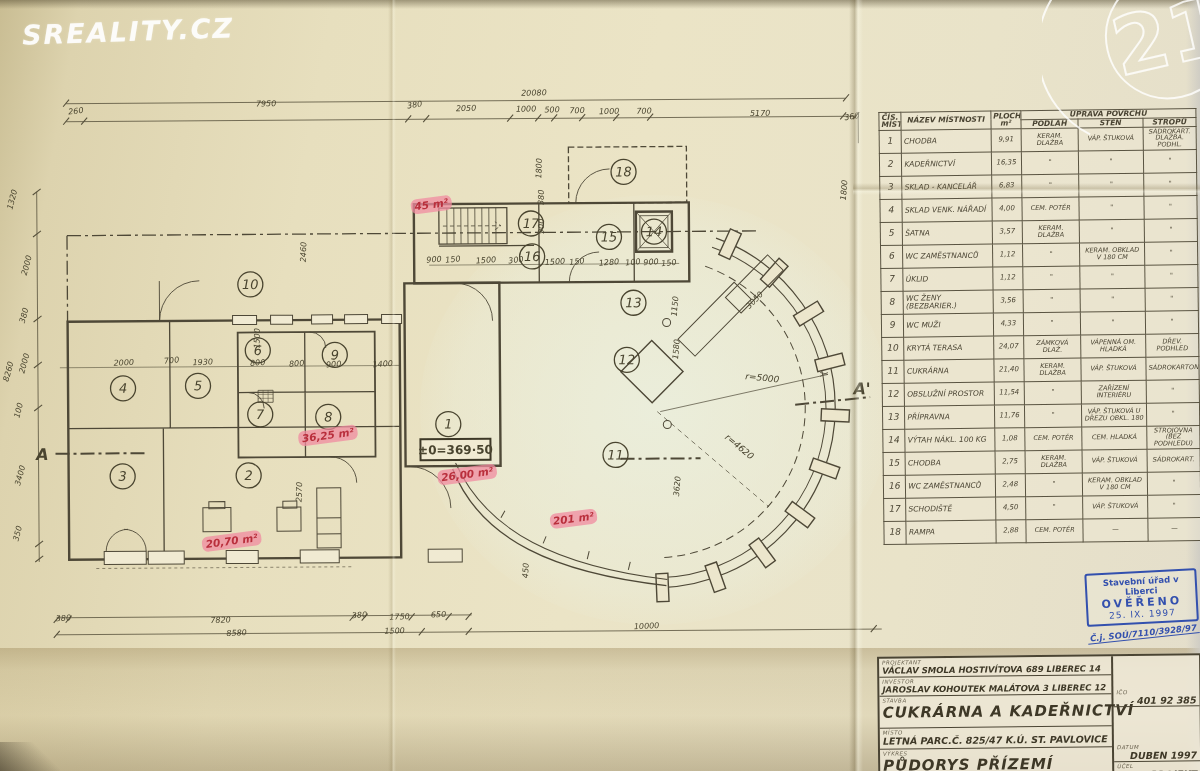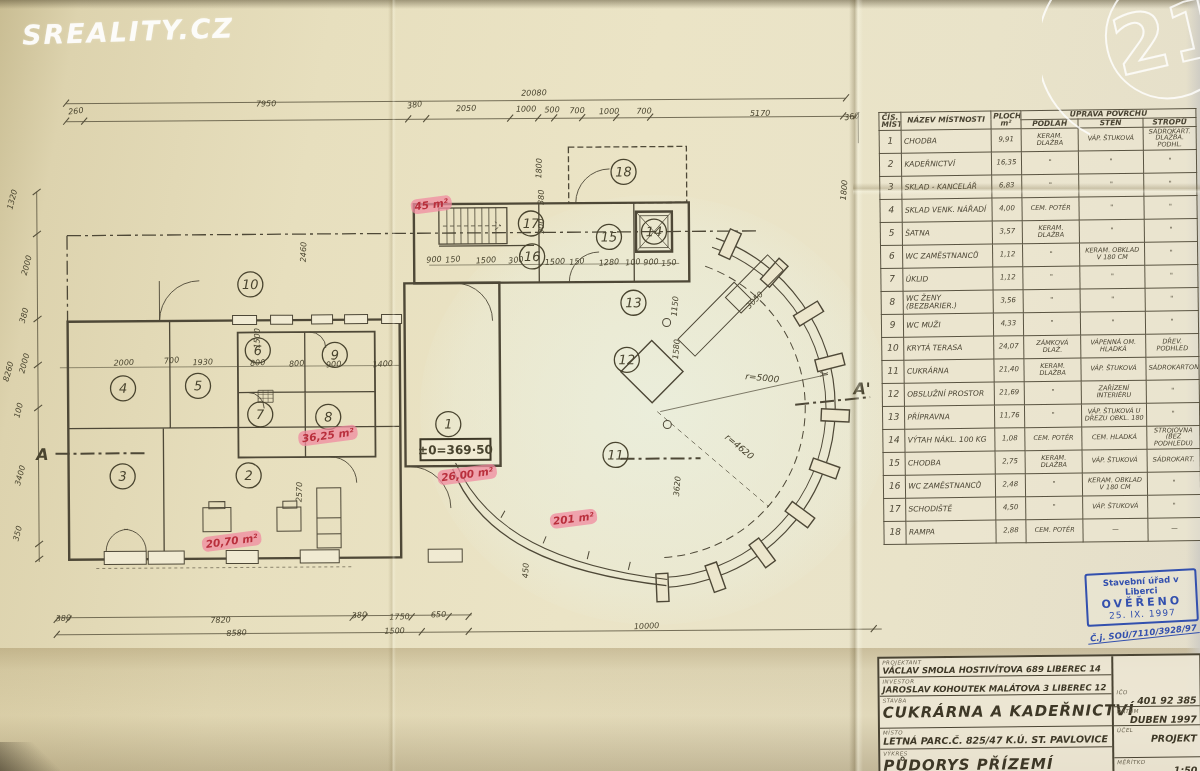--- a/index.html
+++ b/index.html
@@ -424,21 +424,21 @@
           <td class="num">11</td>
           <td class="name">CUKRÁRNA</td>
           <td class="area">21,40</td>
           <td class="surf">KERAM. DLAŽBA</td>
           <td class="surf">VÁP. ŠTUKOVÁ</td>
           <td class="surf">SÁDROKARTON</td>
         </tr>
         <tr>
           <td class="num">12</td>
           <td class="name">OBSLUŽNÍ PROSTOR</td>
-          <td class="area">21,69</td>
+          <td class="area">11,54</td>
           <td class="surf">"</td>
           <td class="surf">ZAŘÍZENÍ INTERIÉRU</td>
           <td class="surf">"</td>
         </tr>
         <tr>
           <td class="num">13</td>
           <td class="name">PŘÍPRAVNA</td>
           <td class="area">11,76</td>
           <td class="surf">"</td>
           <td class="surf">VÁP. ŠTUKOVÁ U DŘEZU OBKL. 180</td>
@@ -509,21 +509,21 @@
       <div class="tb-row sz-l" style="height: 25px;">
         <div class="tb-label">VÝKRES</div>
         <div class="tb-val">PŮDORYS PŘÍZEMÍ</div>
       </div>
     </div>
   <div id="tb-right">
       <div class="tb-row " style="height: 19px; margin-top: 32px;">
         <div class="tb-label">IČO</div>
         <div class="tb-val">401 92 385</div>
       </div>
-      <div class="tb-row " style="height: 19px;">
+      <div class="tb-row " style="height: 19px; margin-top: 36px;">
         <div class="tb-label">DATUM</div>
         <div class="tb-val">DUBEN 1997</div>
       </div>
       <div class="tb-row " style="height: 32px;">
         <div class="tb-label">ÚČEL</div>
         <div class="tb-val">PROJEKT</div>
       </div>
       <div class="tb-row " style="height: 21px;">
         <div class="tb-label">MĚŘÍTKO</div>
         <div class="tb-val">1:50</div>

